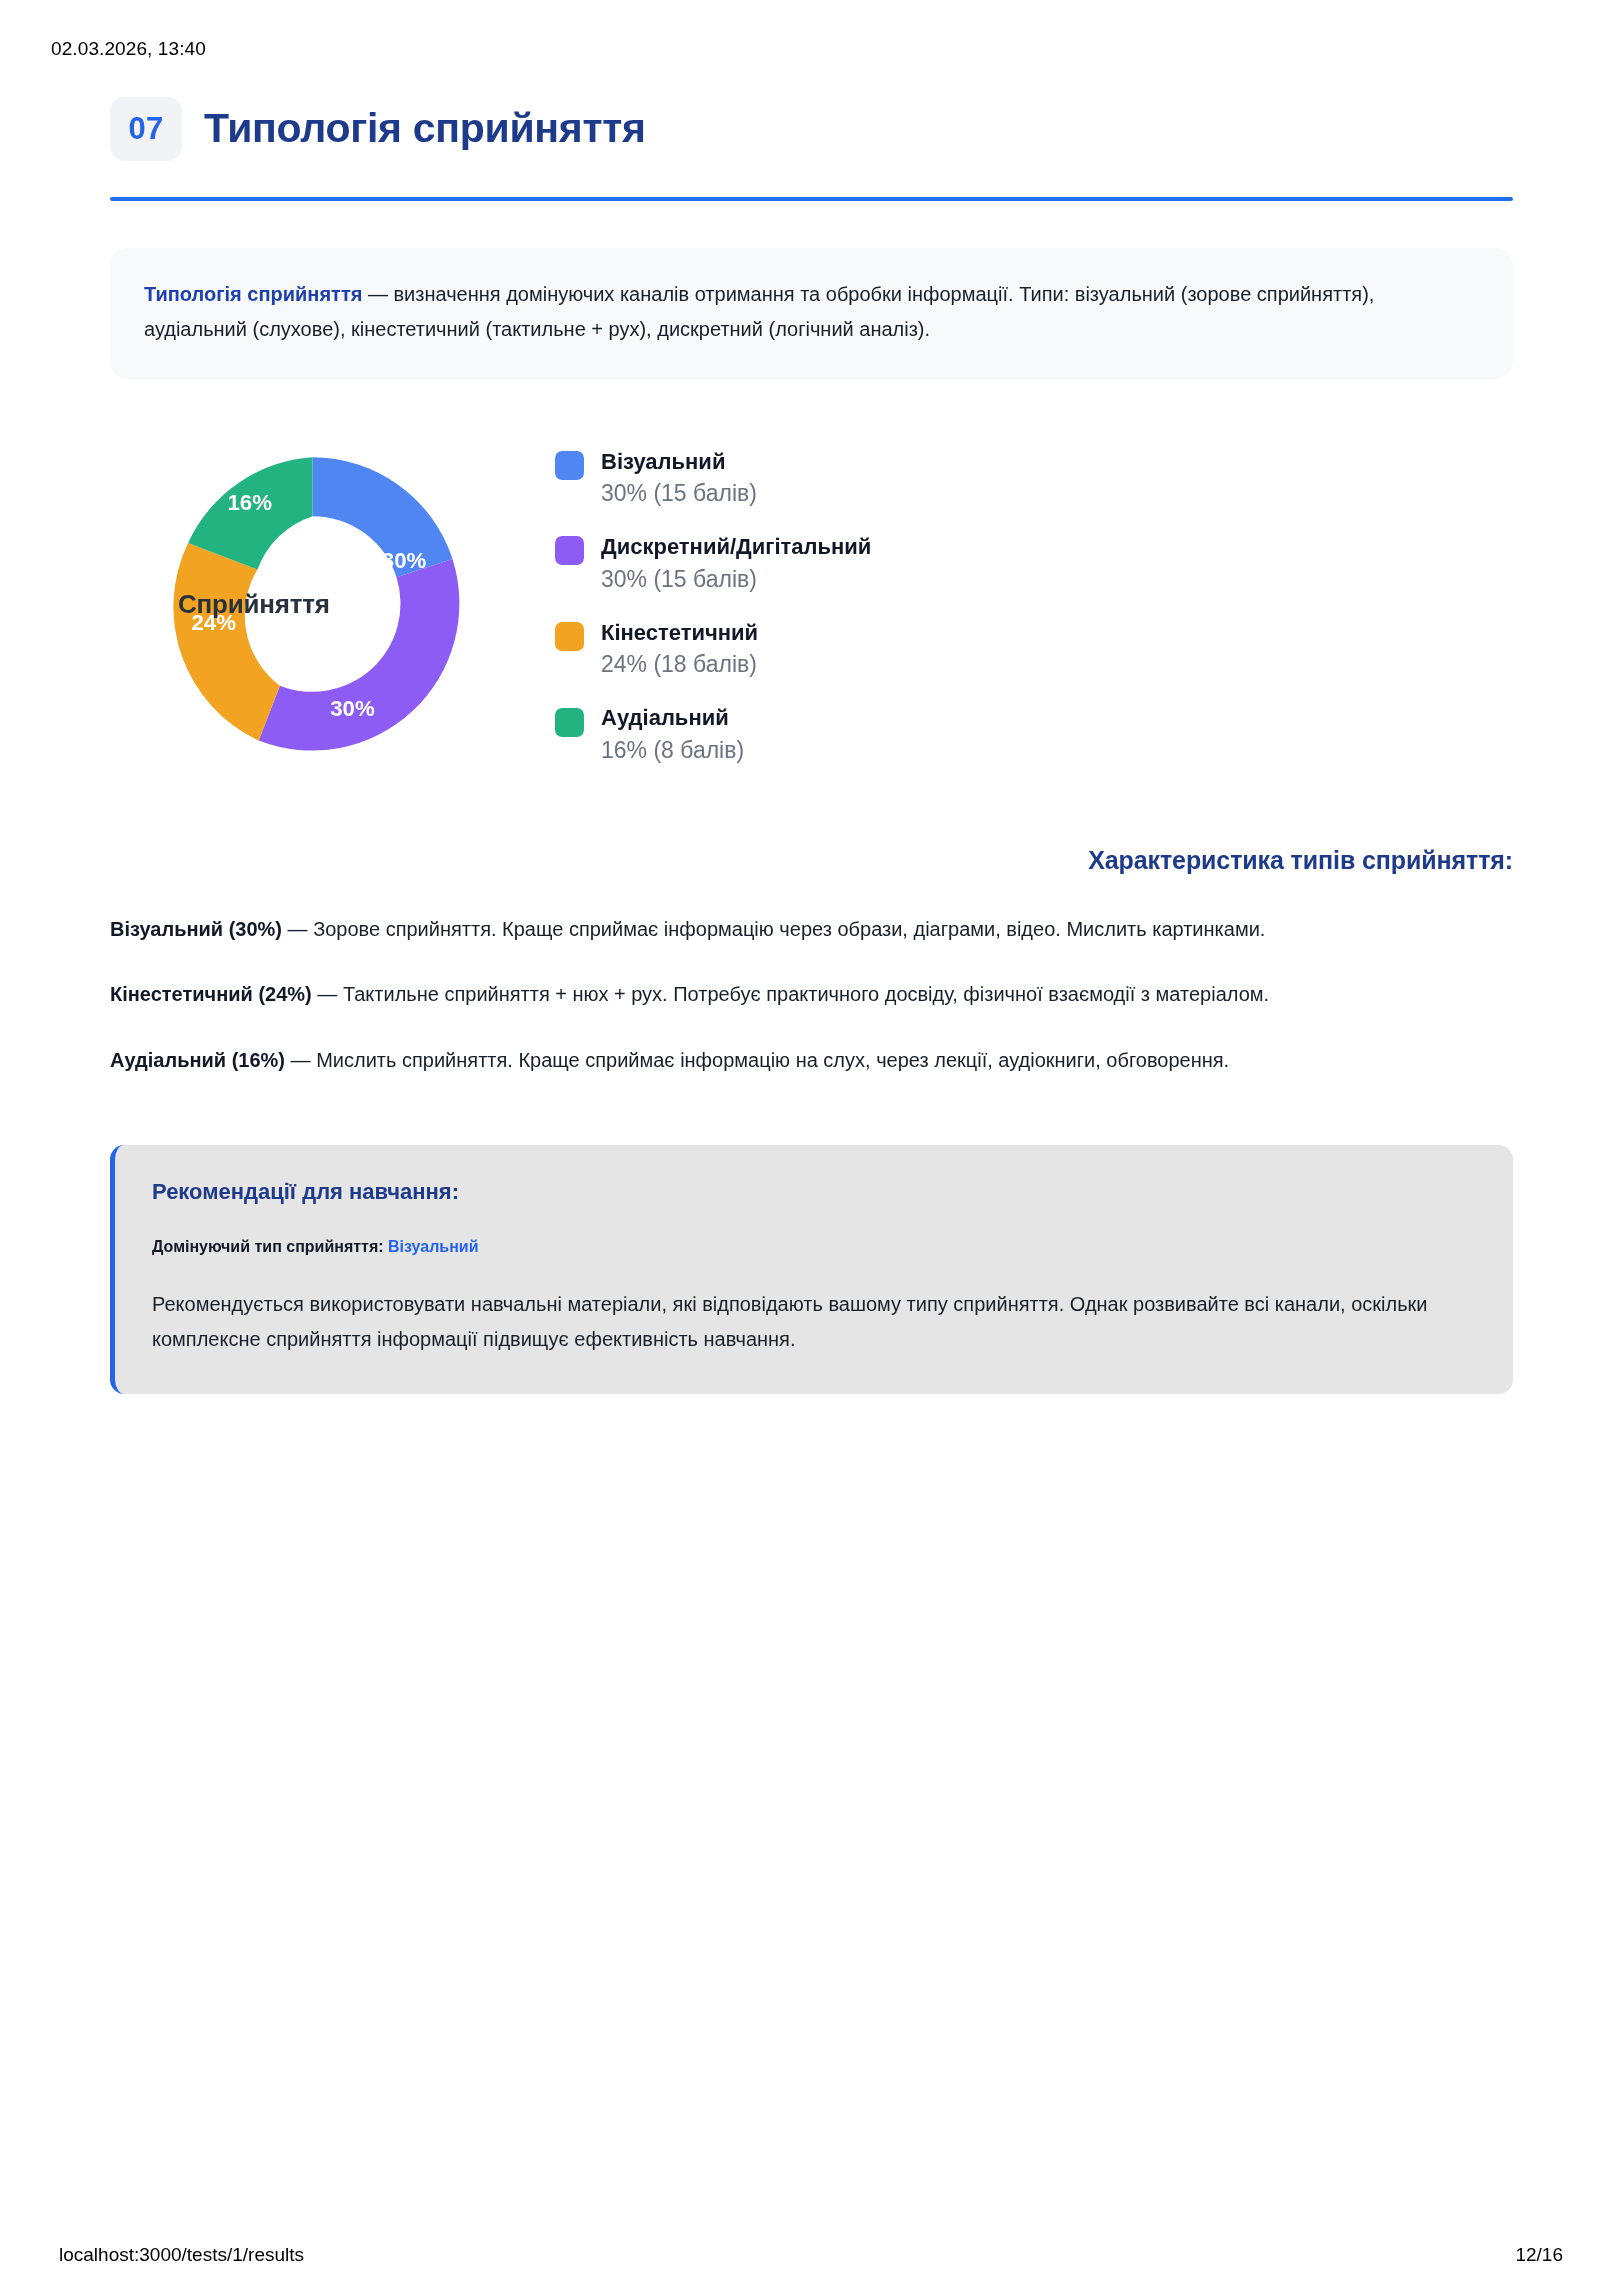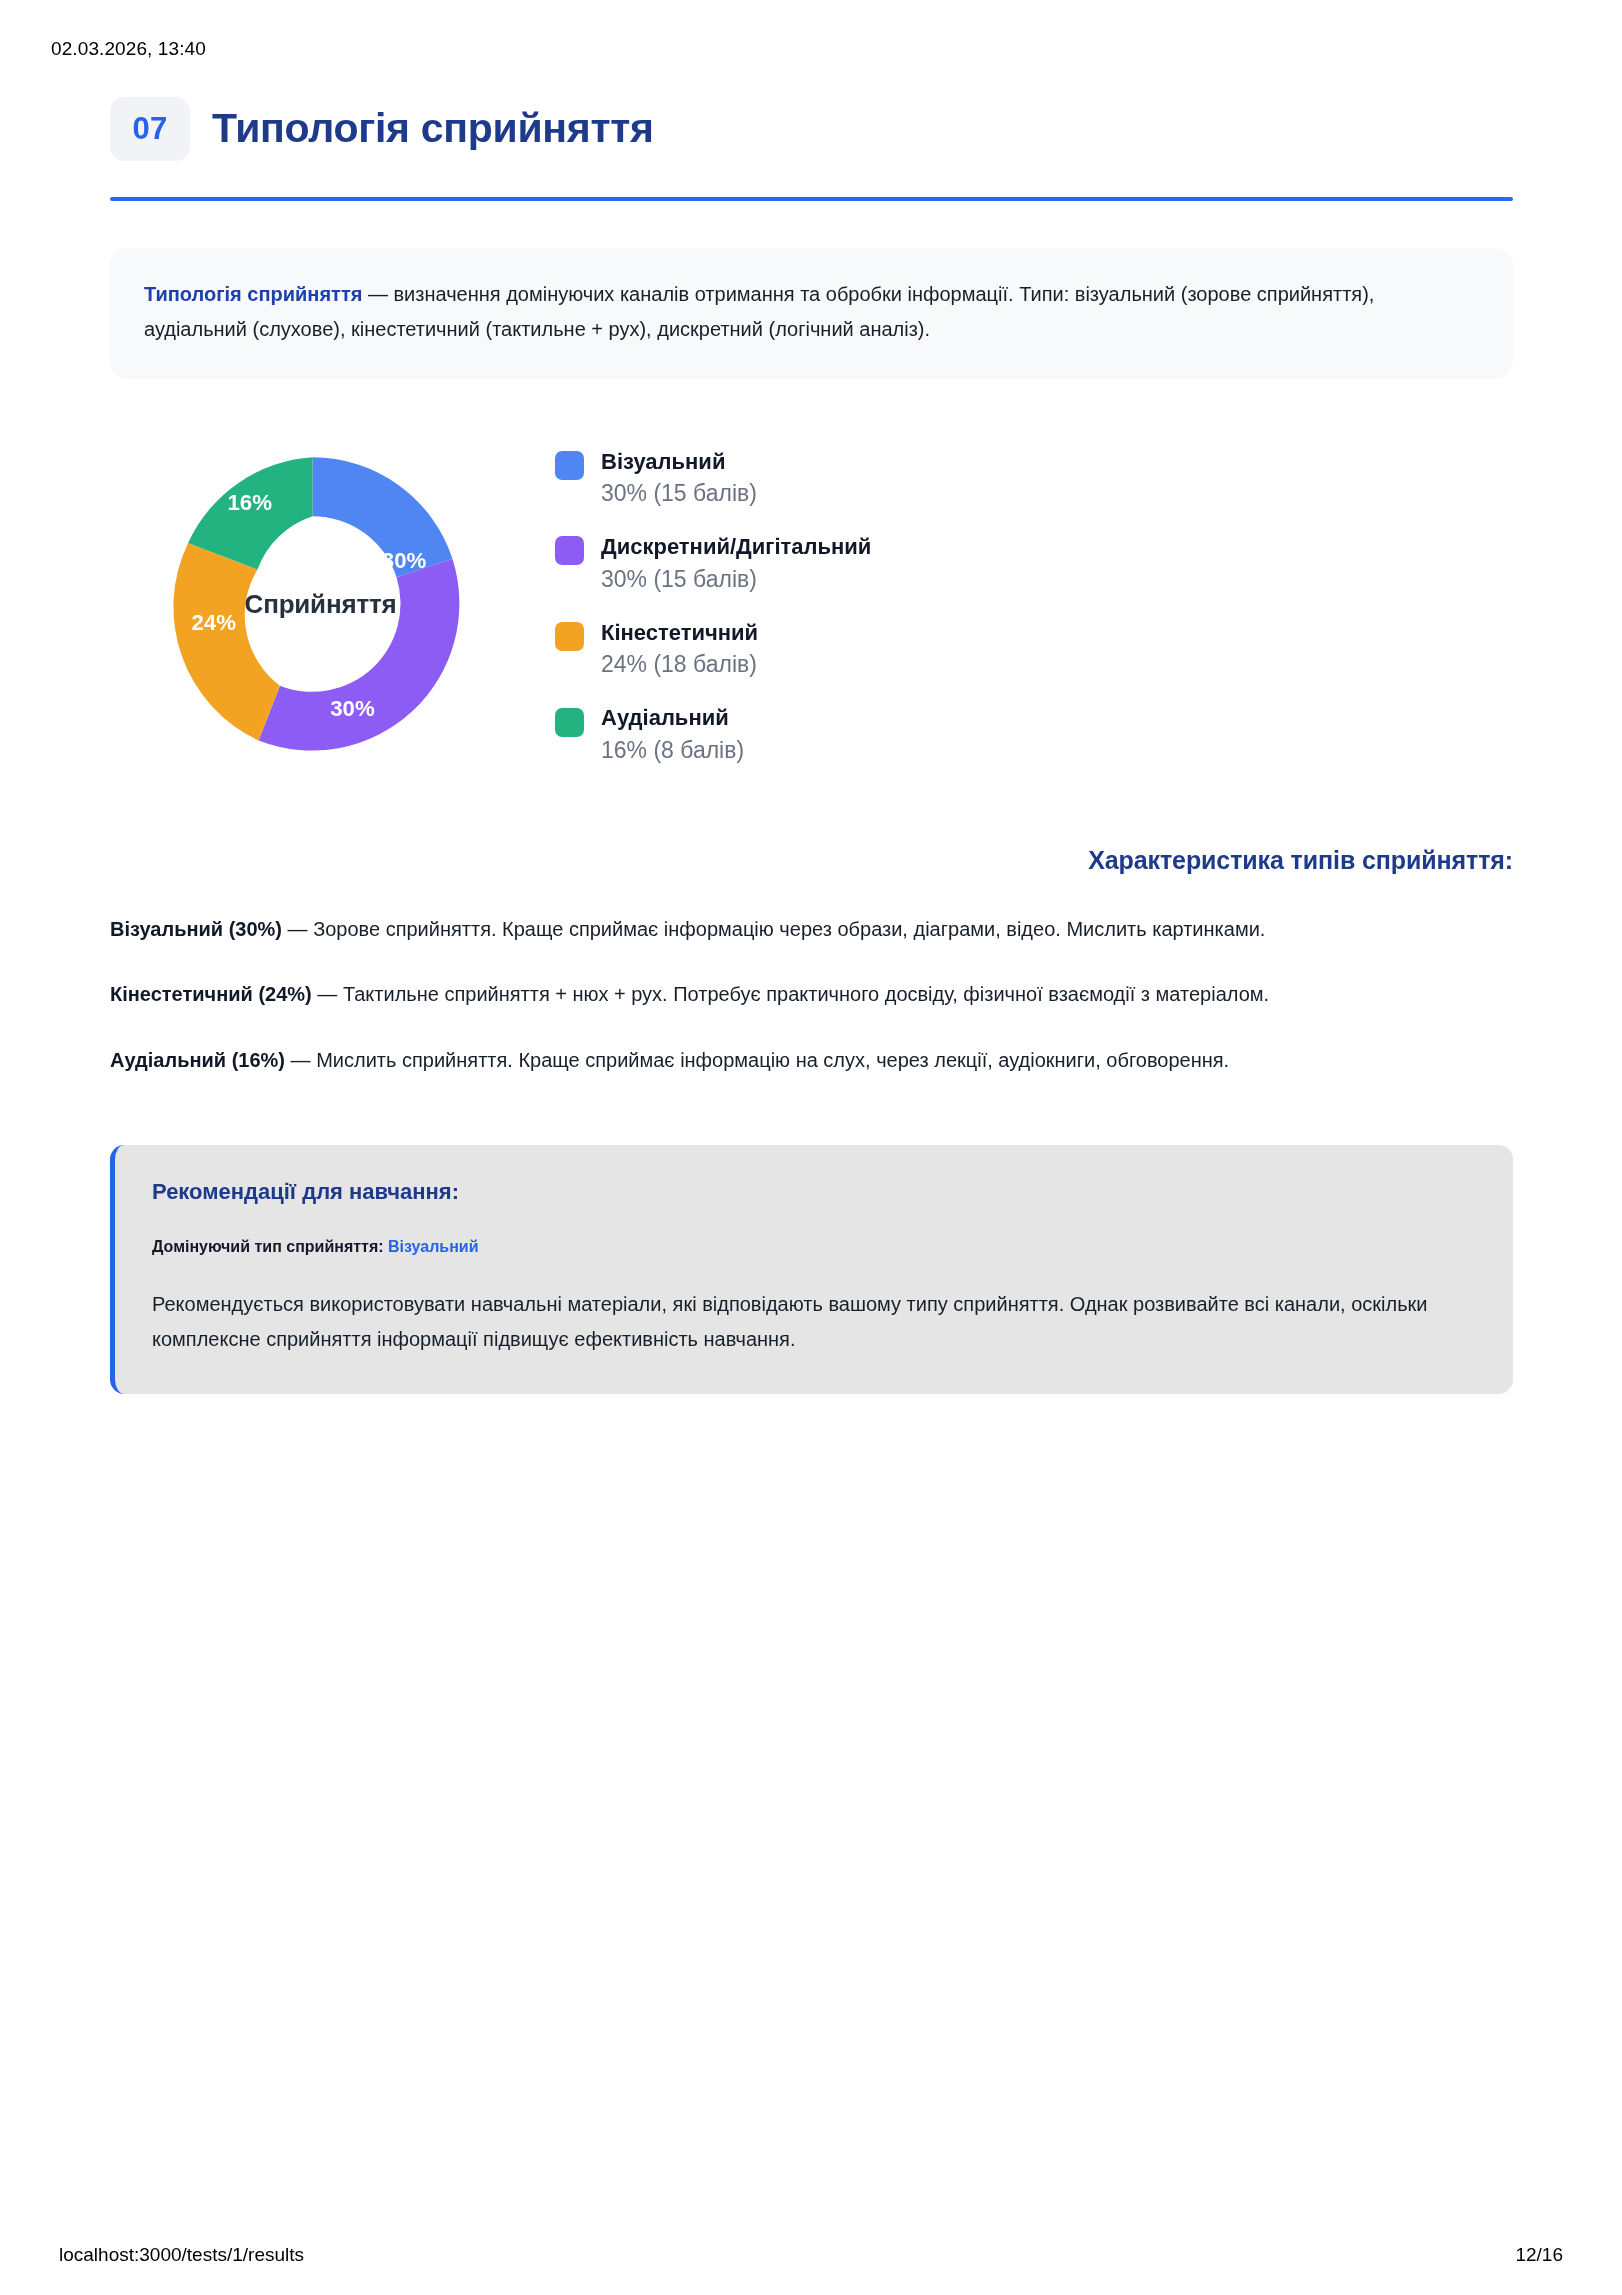--- a/index.html
+++ b/index.html
@@ -56,21 +56,21 @@
   }
 
   
   .sec-head {
     display: flex;
     align-items: center;
     gap: 22px;
     padding-bottom: 17px;
   }
   .sec-badge {
-    width: 80px;
+    width: 72px;
     height: 64px;
     border-radius: 14.4px;
     background: #f1f3f6;
     display: flex;
     align-items: center;
     justify-content: center;
     font-size: 31px;
     font-weight: 700;
     color: #2563eb;
     letter-spacing: 0.3px;
@@ -126,21 +126,21 @@
     display: block;
     width: 301px;
     height: 301px;
   }
   .donut-center {
     position: absolute;
     left: 16px;
     right: 0;
     top: 50%;
     transform: translateY(-50%);
-    text-align: center;
+    text-align: left;
     font-size: 26px;
     font-weight: 700;
     color: #29313f;
     pointer-events: none;
     letter-spacing: -0.2px;
   }
   .slice-label {
     font-size: 34px;
     font-weight: 700;
     fill: #ffffff;

